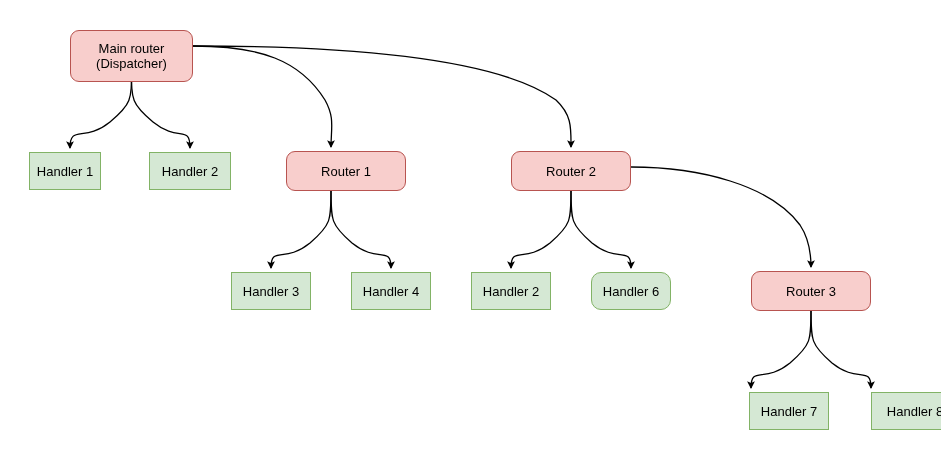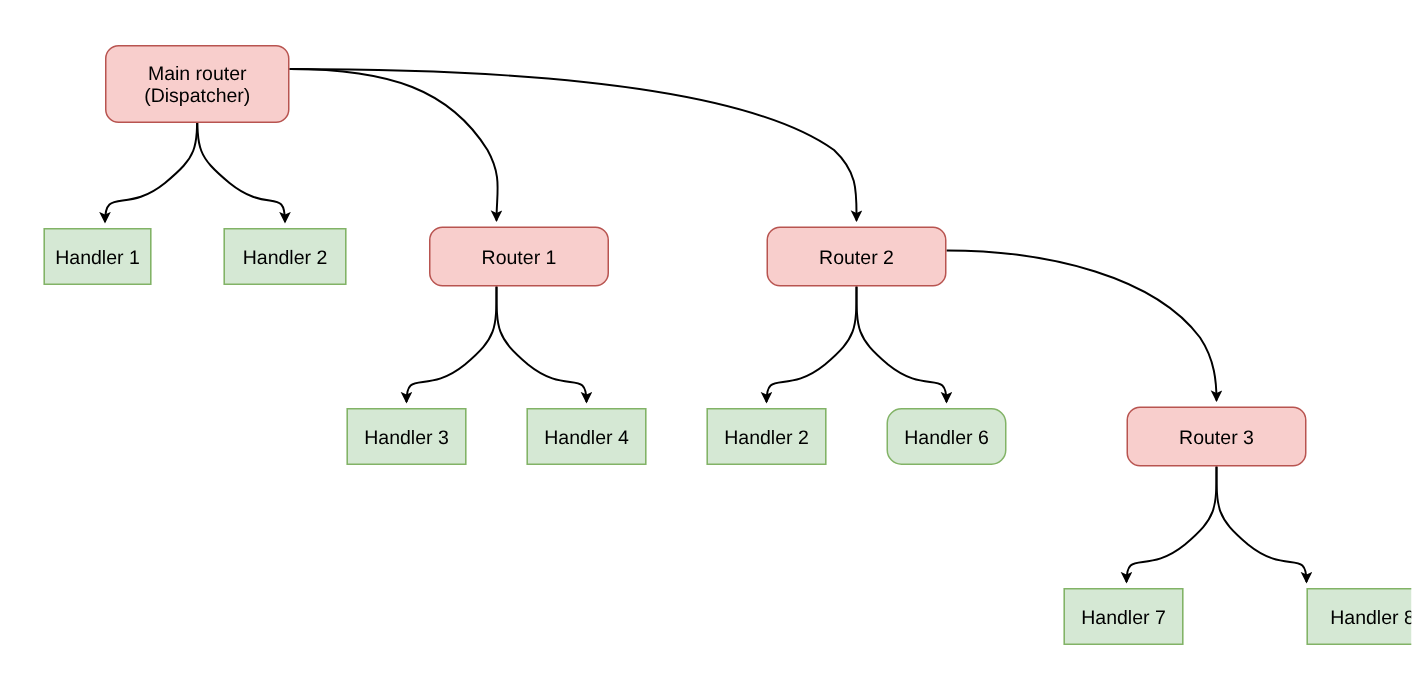--- a/index.html
+++ b/index.html
@@ -79,17 +79,17 @@
 (Dispatcher)</div>
       <div class="node node-handler" style="left: 29px; top: 152px; width: 72px; height: 38px;">Handler 1</div>
       <div class="node node-handler" style="left: 149px; top: 152px; width: 82px; height: 38px;">Handler 2</div>
       <div class="node node-router" style="left: 271px; top: 151px; width: 120px; height: 40px; margin-left: 15px;">Router 1</div>
       <div class="node node-router" style="left: 511px; top: 151px; width: 120px; height: 40px;">Router 2</div>
       <div class="node node-handler" style="left: 231px; top: 272px; width: 80px; height: 38px;">Handler 3</div>
       <div class="node node-handler" style="left: 351px; top: 272px; width: 80px; height: 38px;">Handler 4</div>
       <div class="node node-handler" style="left: 471px; top: 272px; width: 80px; height: 38px;">Handler 2</div>
       <div class="node node-handler" style="left: 591px; top: 272px; width: 80px; height: 38px; border-radius: 10px;">Handler 6</div>
       <div class="node node-router" style="left: 751px; top: 271px; width: 120px; height: 40px;">Router 3</div>
-      <div class="node node-handler" style="left: 709px; top: 392px; width: 80px; height: 38px;">Handler 7</div>
+      <div class="node node-handler" style="left: 749px; top: 392px; width: 80px; height: 38px;">Handler 7</div>
       <div class="node node-handler" style="left: 831px; top: 392px; width: 88px; height: 38px; margin-left: 40px;">Handler 8</div>
     </div>
 
 </div>
 
 </body></html>

